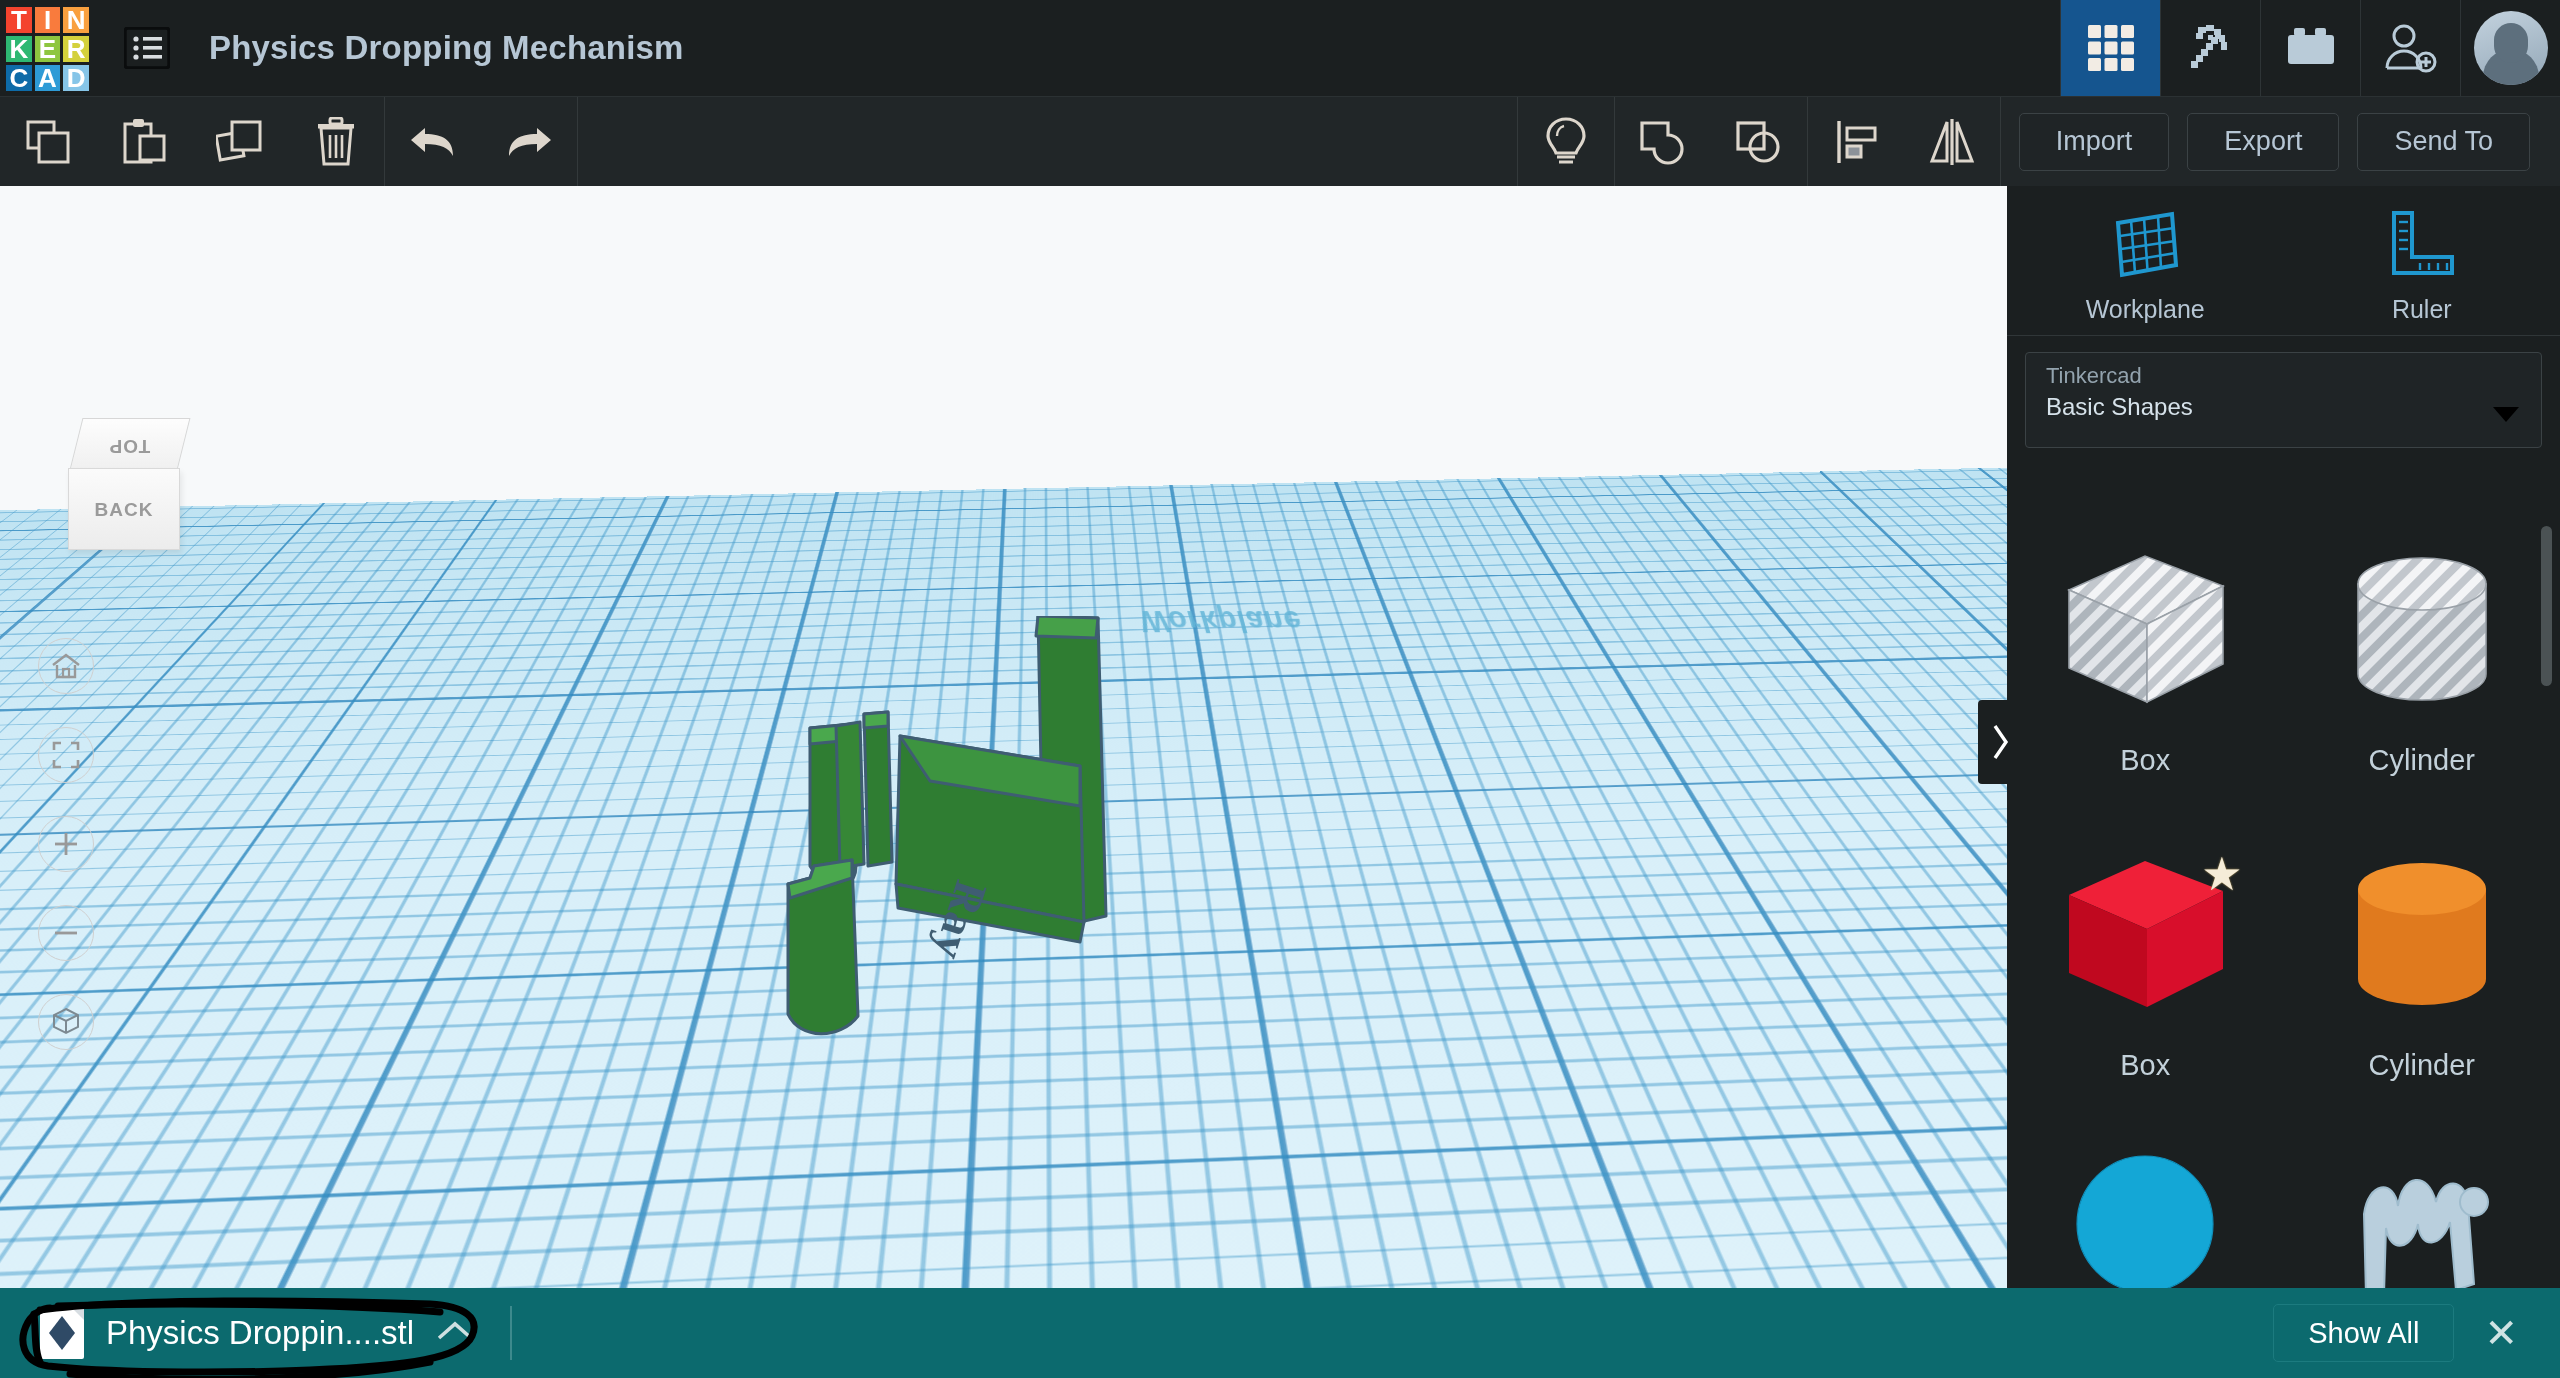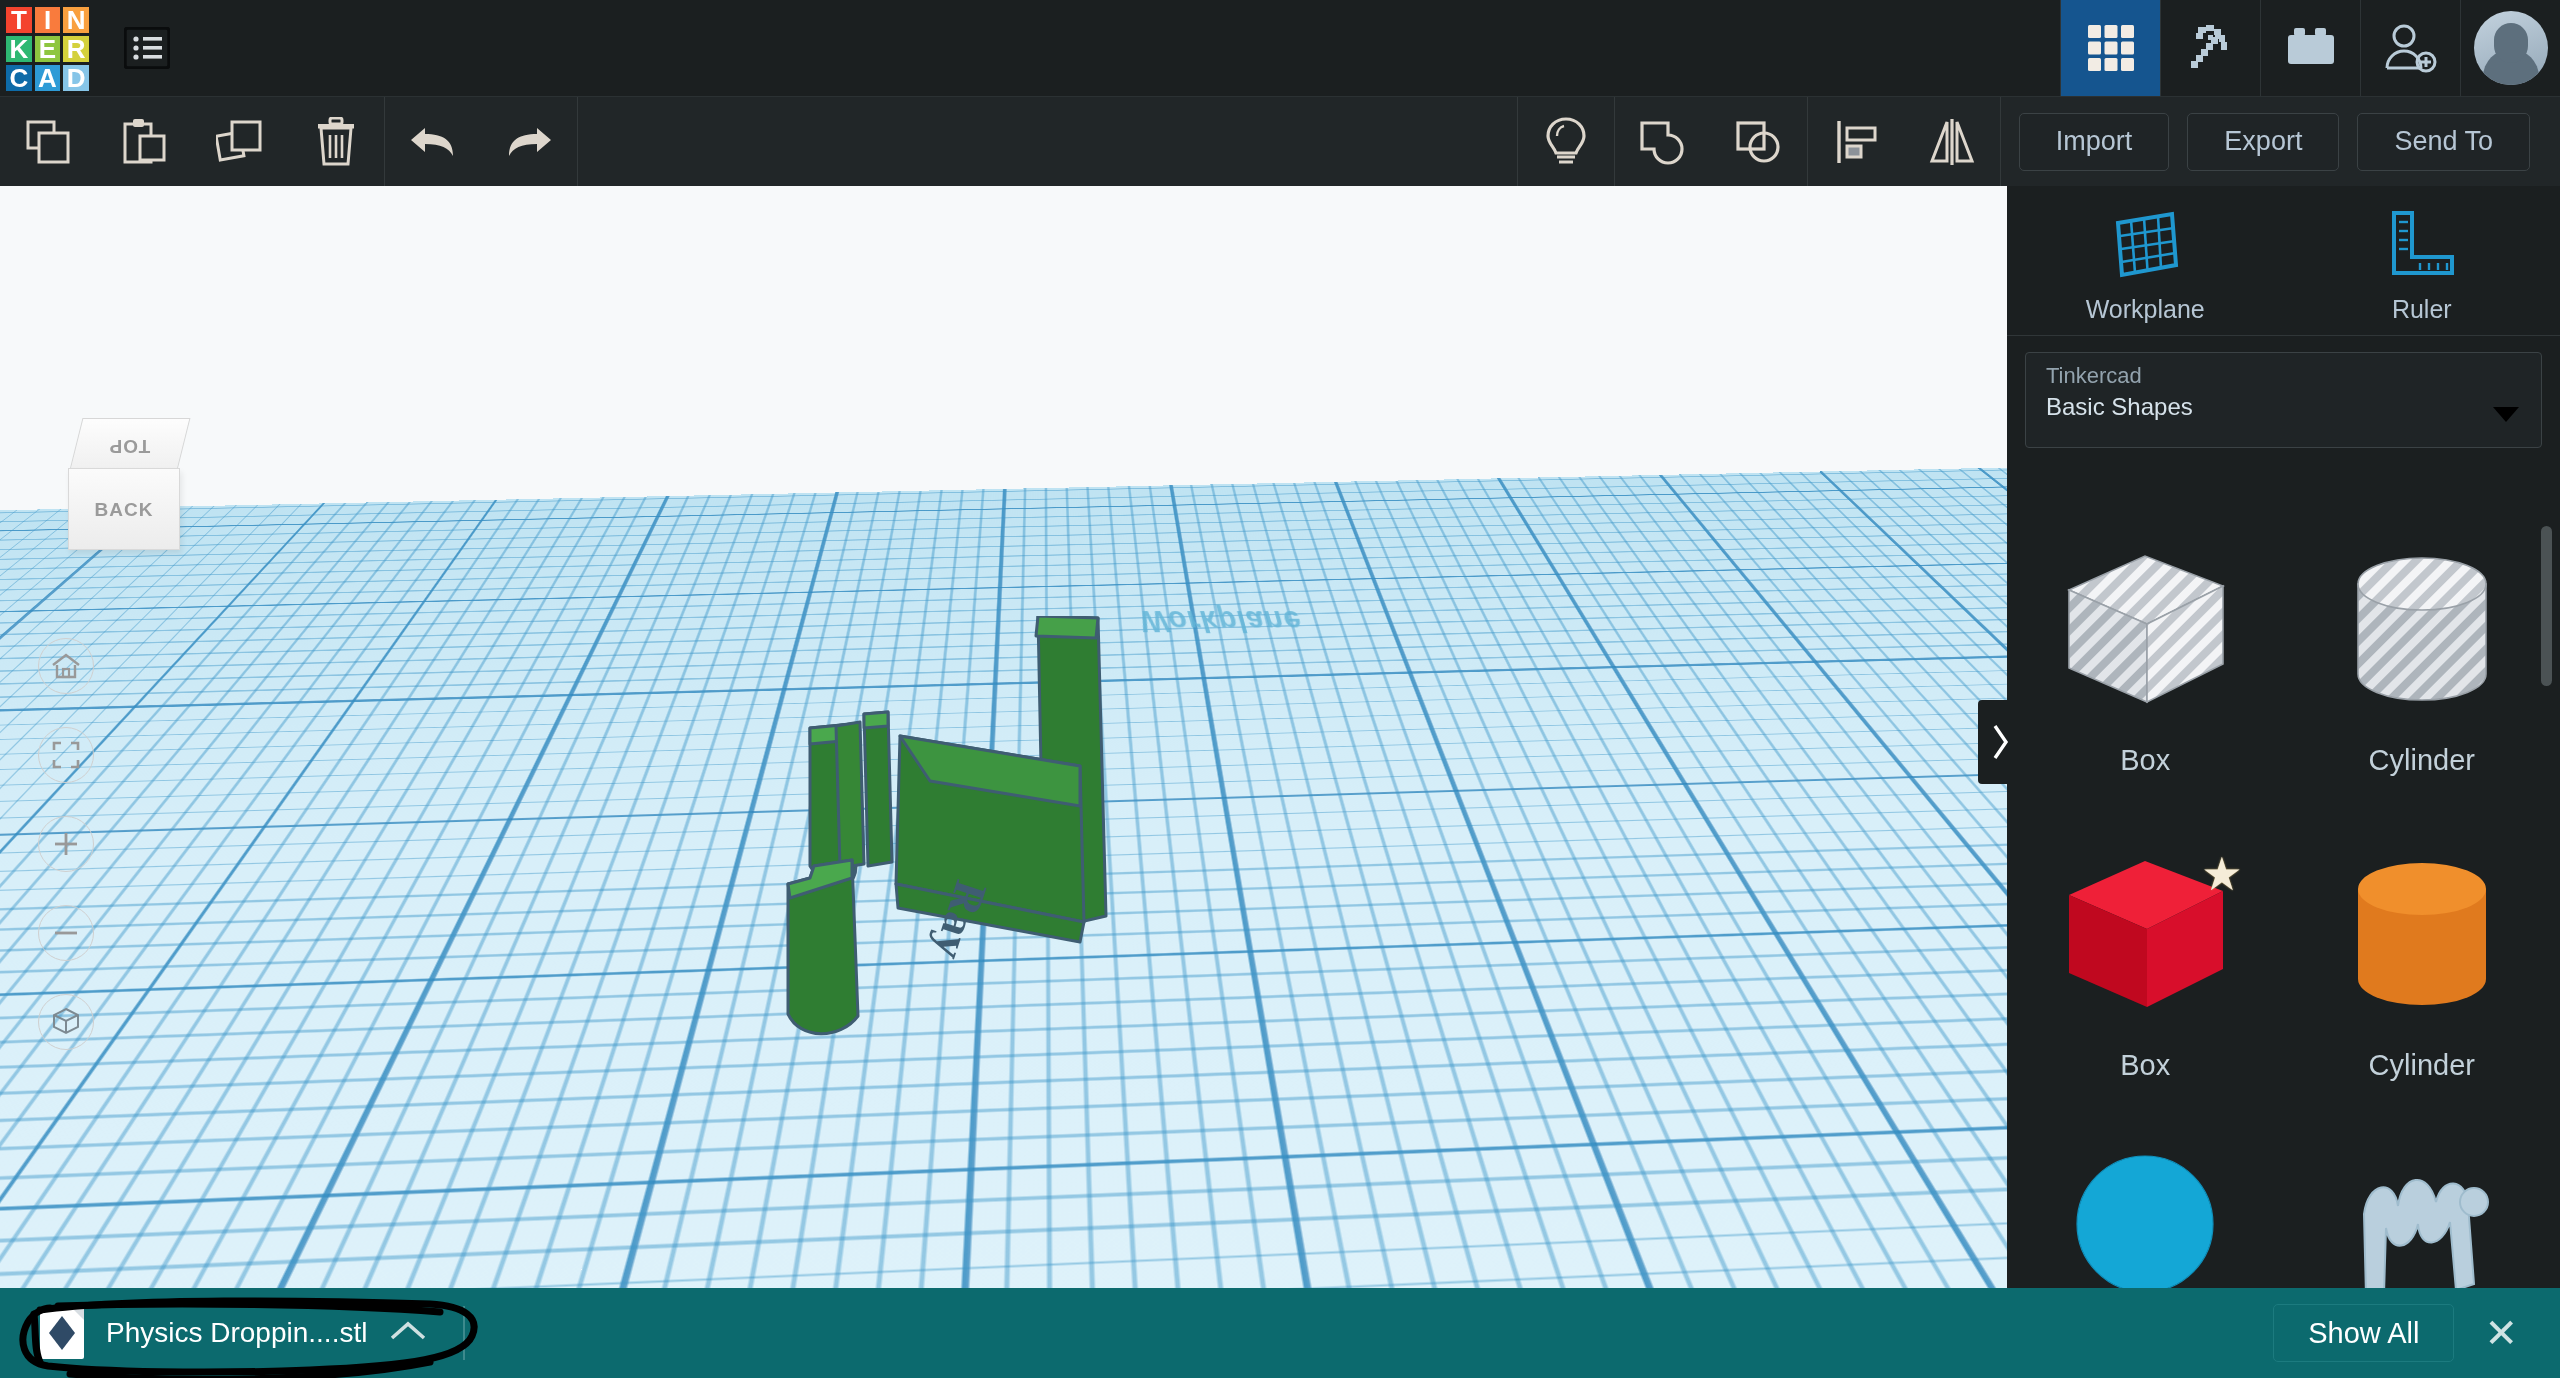--- a/index.html
+++ b/index.html
@@ -118,21 +118,21 @@
   #dlbar { position:absolute; left:0; top:1288px; width:2560px; height:90px;
     background:#0c6a6e; display:flex; align-items:center; }
   #file-chip { margin-left:30px; height:62px; display:flex; align-items:center;
     gap:22px; padding:0 26px 0 10px; cursor:pointer; }
   #file-ico { width:44px; height:52px; background:#ffffff; position:relative;
     border-radius:2px; }
   #file-ico::after { content:""; position:absolute; left:9px; top:9px; width:26px;
     height:34px; background:#2f4a66; clip-path:polygon(50% 0,100% 50%,50% 100%,0 50%); }
   #file-ico::before { content:""; position:absolute; right:0; top:0; width:13px;
     height:13px; background:#d7dde2; clip-path:polygon(100% 0,0 0,100% 100%); }
-  #file-name { color:#ffffff; font-size:28px; }
+  #file-name { color:#ffffff; font-size:33px; }
   #chip-caret { margin-left:auto; }
   #chip-div { width:2px; height:54px; background:#3d8a8d; margin-left:14px; }
   #annot { position:absolute; left:10px; top:1292px; width:490px; height:86px;
     pointer-events:none; }
   #dl-right { margin-left:auto; display:flex; align-items:center; gap:30px;
     margin-right:42px; }
   #show-all { height:58px; padding:0 34px; border:1px solid #1c7b7f;
     border-radius:5px; color:#ffffff; font-size:29px; display:flex;
     align-items:center; cursor:pointer; }
   #dl-close { color:#cfe3e4; font-size:40px; cursor:pointer; line-height:1; }
@@ -158,20 +158,21 @@
       <rect x="1" y="1" width="44" height="40" rx="3" fill="none" stroke="#0a0c0d" stroke-width="3.4"></rect>
       <circle cx="12" cy="12" r="2.6" fill="#d9dde0"></circle>
       <circle cx="12" cy="21" r="2.6" fill="#d9dde0"></circle>
       <circle cx="12" cy="30" r="2.6" fill="#d9dde0"></circle>
       <rect x="19" y="10" width="19" height="3.6" fill="#d9dde0"></rect>
       <rect x="19" y="19" width="19" height="3.6" fill="#d9dde0"></rect>
       <rect x="19" y="28" width="19" height="3.6" fill="#d9dde0"></rect>
     </svg>
   </div>
 
+  <div id="doc-title">Physics Dropping Mechanism</div>
 
   <div id="top-right">
     <div class="tr-btn active">
       <svg width="50" height="50" viewBox="0 0 50 50">
         <g fill="#f2ece4">
           <rect x="2" y="2" width="13" height="13" rx="1.5"></rect>
             <rect x="18.5" y="2" width="13" height="13" rx="1.5"></rect>
             <rect x="35" y="2" width="13" height="13" rx="1.5"></rect>
           <rect x="2" y="18.5" width="13" height="13" rx="1.5"></rect>
             <rect x="18.5" y="18.5" width="13" height="13" rx="1.5"></rect>

